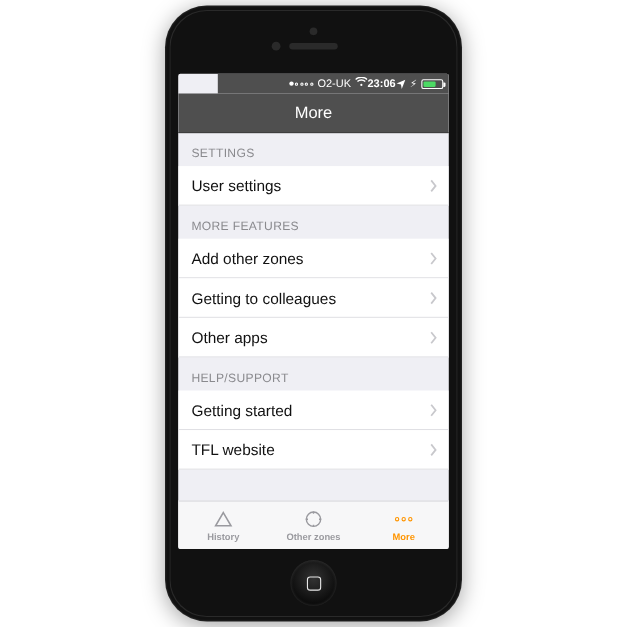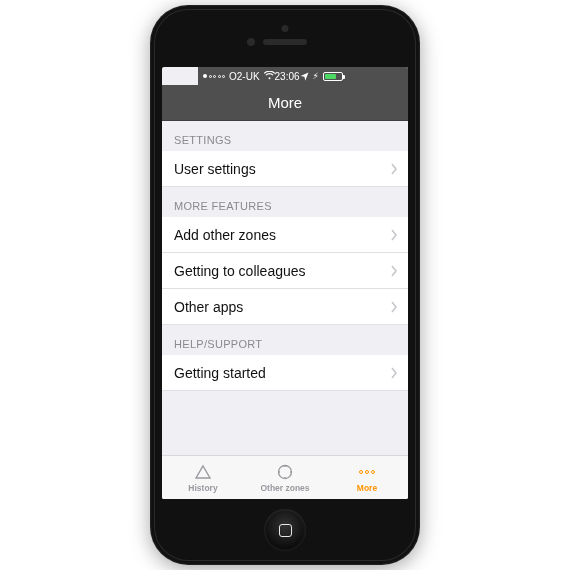--- a/index.html
+++ b/index.html
@@ -48,21 +48,21 @@
     width:100%; height:100%;
     background:#efeff4;
     overflow:hidden;
     display:flex; flex-direction:column;
     border-radius:2px;
   }
 
   
   .statusbar {
     height:18px; background:#4f4f4f; color:#fff;
-    display:flex; align-items:center; justify-content:flex-start;
+    display:flex; align-items:center; justify-content:flex-end;
     padding:0 5px; font-size:10px;margin-left:36px;
   }
   .sb-left, .sb-right { display:flex; align-items:center; gap:4px; }
   .dots { display:flex; gap:1.5px; align-items:center; }
   .dots i { width:4px; height:4px; border-radius:50%; background:#fff; display:block;}
   .dots i.empty { background:transparent; border:0.8px solid #fff; width:3px; height:3px;}
   .battery {
     width:20px; height:9px; border:1px solid #fff; border-radius:2px; position:relative;
   }
   .battery::after{content:""; position:absolute; right:-3px; top:2px; width:2px; height:4px; background:#fff; border-radius:0 1px 1px 0;}
@@ -128,21 +128,21 @@
             <i class="empty"></i>
             <i class="empty"></i>
         </span>
         <span>O2-UK</span>
         <span>
           <svg width="11" height="9" viewBox="0 0 11 9">
               <path fill="#fff" d="M5.5 8.2a1 1 0 100-2 1 1 0 000 2zM2.4 4.6a4.5 4.5 0 016.2 0l.9-.9a5.8 5.8 0 00-8 0l.9.9zM.6 2.8a7.1 7.1 0 019.8 0l.9-.9a8.4 8.4 0 00-11.6 0l.9.9z"></path>
             </svg>
         </span>
       </div>
-      <div style="font-weight:400">23:06</div>
+      <div style="font-weight:700">23:06</div>
       <div class="sb-right">
         <span class="loc-icon">
           <svg width="9" height="9" viewBox="0 0 9 9">
               <path fill="#fff" d="M8.5.5L.5 4l4 .8.7 4z"></path>
             </svg>
         </span>
         <span class="bolt">⚡︎</span>
         <span class="battery">
             <span class="fill"></span>
           </span>
@@ -192,20 +192,28 @@
                 <path fill="none" stroke="currentColor" stroke-width="1.6" d="M2 1l4 5-4 5"></path>
               </svg>
             </span>
         </div>
       </div>
 
       <div class="group">
         <div class="section-header">HELP/SUPPORT</div>
         <div class="row">
           <span>Getting started</span>
+          <span class="chev">
+              <svg width="8" height="12" viewBox="0 0 8 12">
+                <path fill="none" stroke="currentColor" stroke-width="1.6" d="M2 1l4 5-4 5"></path>
+              </svg>
+            </span>
+        </div>
+        <div class="row">
+          <span>TFL website</span>
           <span class="chev">
               <svg width="8" height="12" viewBox="0 0 8 12">
                 <path fill="none" stroke="currentColor" stroke-width="1.6" d="M2 1l4 5-4 5"></path>
               </svg>
             </span>
         </div>
       </div>
 
     </div>
 

